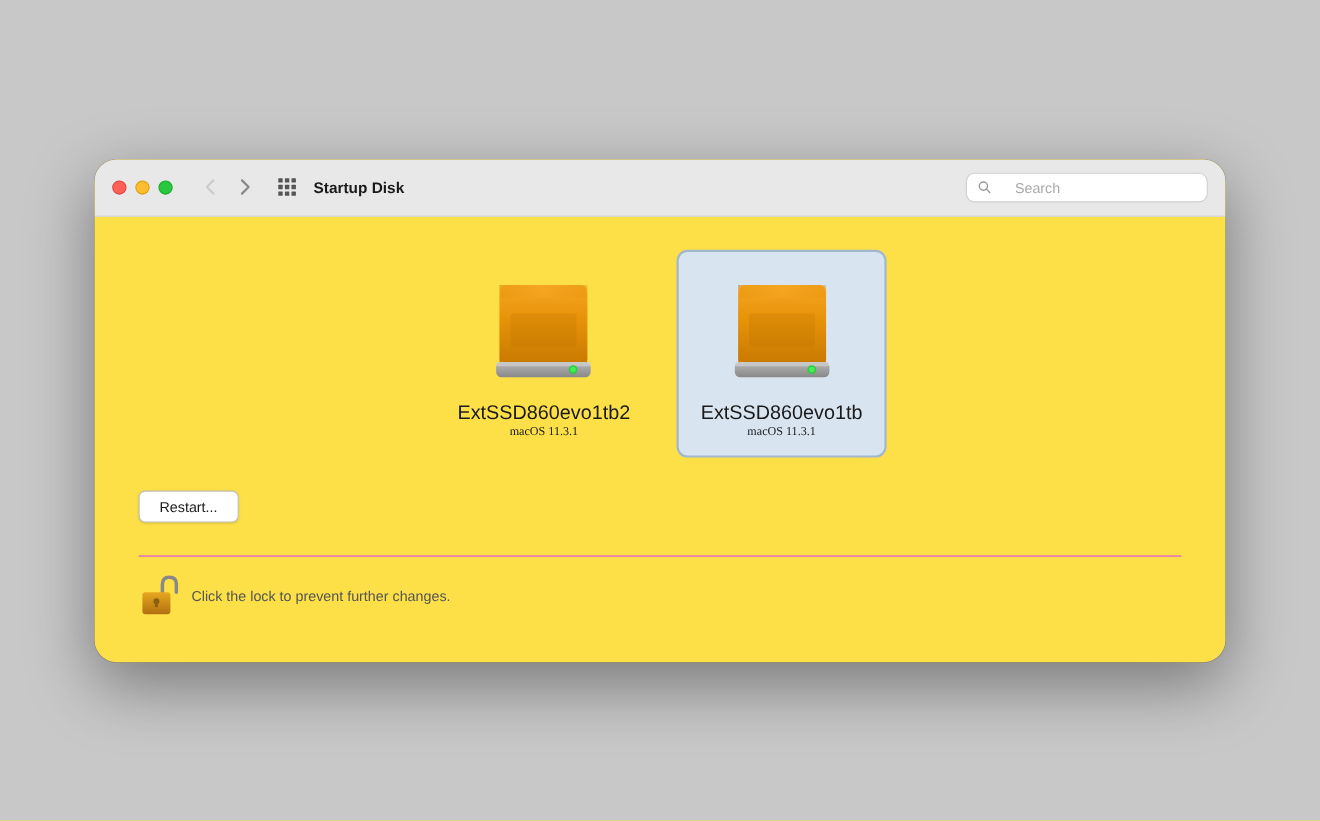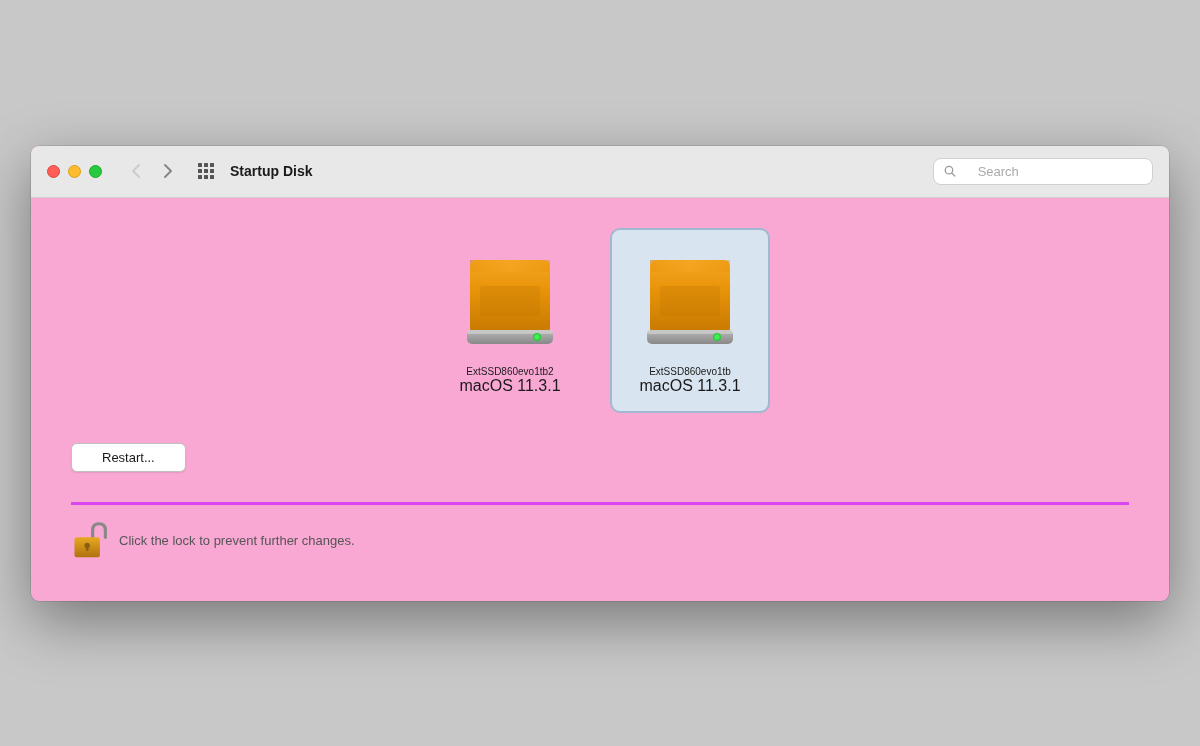--- a/index.html
+++ b/index.html
@@ -8,23 +8,23 @@
       background: #c8c8c8;
       display: flex;
       justify-content: center;
       align-items: center;
       width: 1200px;
       height: 746px;
       font-family: -apple-system, BlinkMacSystemFont, "San Francisco", "Helvetica Neue", sans-serif;
     }
 
     .window {
-      width: 1138px;
-      background: #f9a8d4;
-      border-radius: 8px;
+      width: 1028px;
+      background: #fde047;
+      border-radius: 20px;
       box-shadow: 0 20px 60px rgba(0,0,0,0.4), 0 0 0 0.5px rgba(0,0,0,0.2);
       overflow: hidden;
     }
 
     
     .titlebar {
       background: #e8e8e8;
       border-bottom: 1px solid #d0d0d0;
       height: 52px;
       display: flex;
@@ -164,63 +164,64 @@
     }
 
     
     .drive-icon {
       width: 110px;
       height: 110px;
       margin-bottom: 10px;
     }
 
     .disk-name {
-      font-size: 10px;
+      font-size: 18px;
       font-weight: 500;
       color: #1a1a1a;
       text-align: center;
     }
 
     .disk-version {
-      font-size: 16px;
+      font-size: 11px;
       color: #1a1a1a;
       text-align: center;
+      font-family: Liberation Serif, serif;
     }
 
     
     .status-row {
       display: flex;
       align-items: center;
       justify-content: space-between;
       margin-bottom: 30px;
     }
 
     .status-text {
       font-size: 13px;
       color: #444;
     }
 
     .restart-btn {
       background: white;
       border: 1px solid #c0c0c0;
       border-radius: 6px;
-      padding: 6px 30px;
+      padding: 6px 18px;
       font-size: 13px;
       color: #1a1a1a;
       cursor: pointer;
       box-shadow: 0 1px 2px rgba(0,0,0,0.1);
     }
 
     
     .lock-row {
       display: flex;
       align-items: center;
       gap: 12px;
       padding-top: 16px;
-      border-top: 3px solid #d946ef;
+      border-top: 1px solid #d946ef;
     }
 
     .lock-text {
       font-size: 13px;
       color: #555;
     }
 
     
     .lock-icon-wrap {
       width: 36px;

